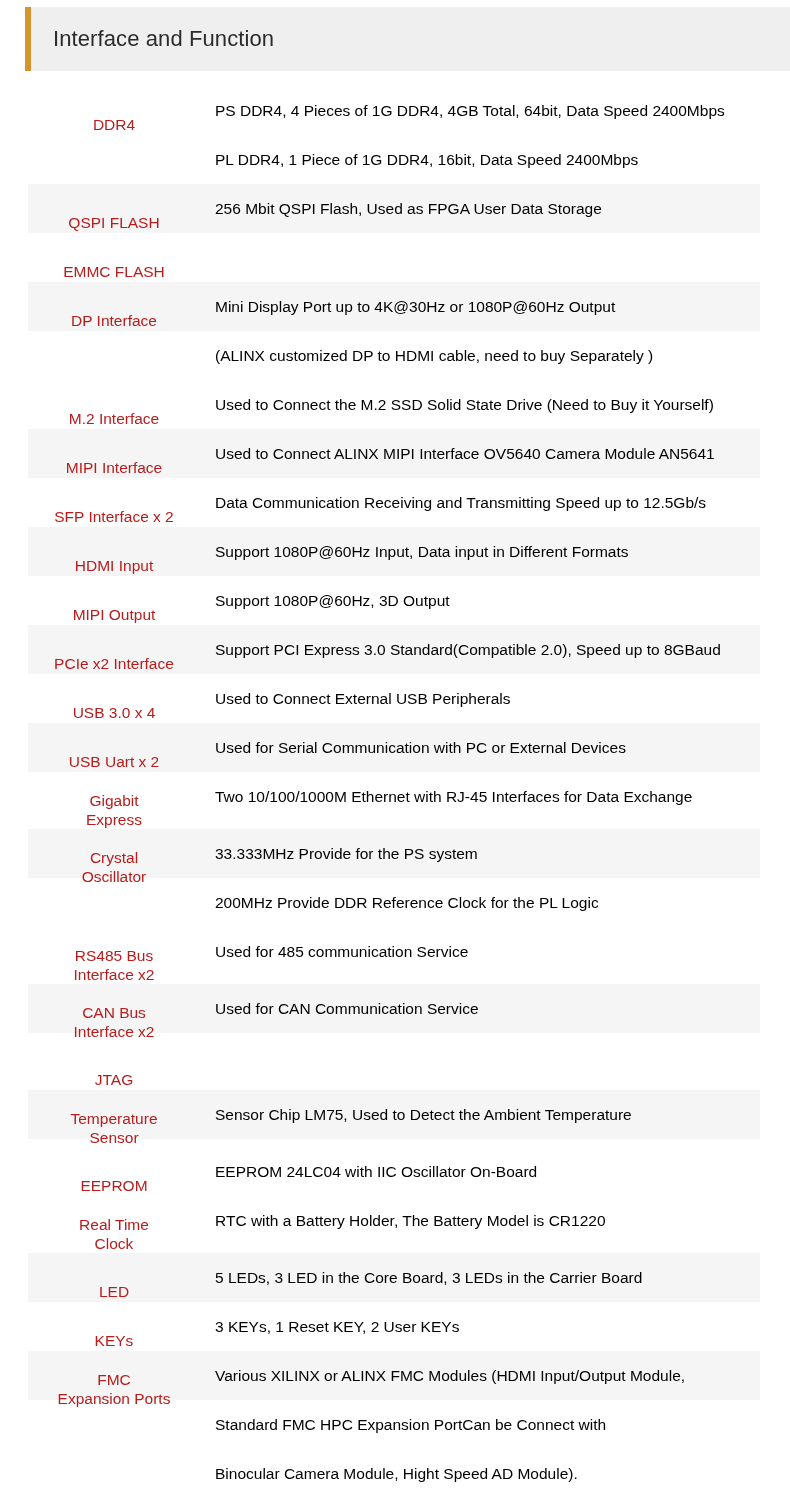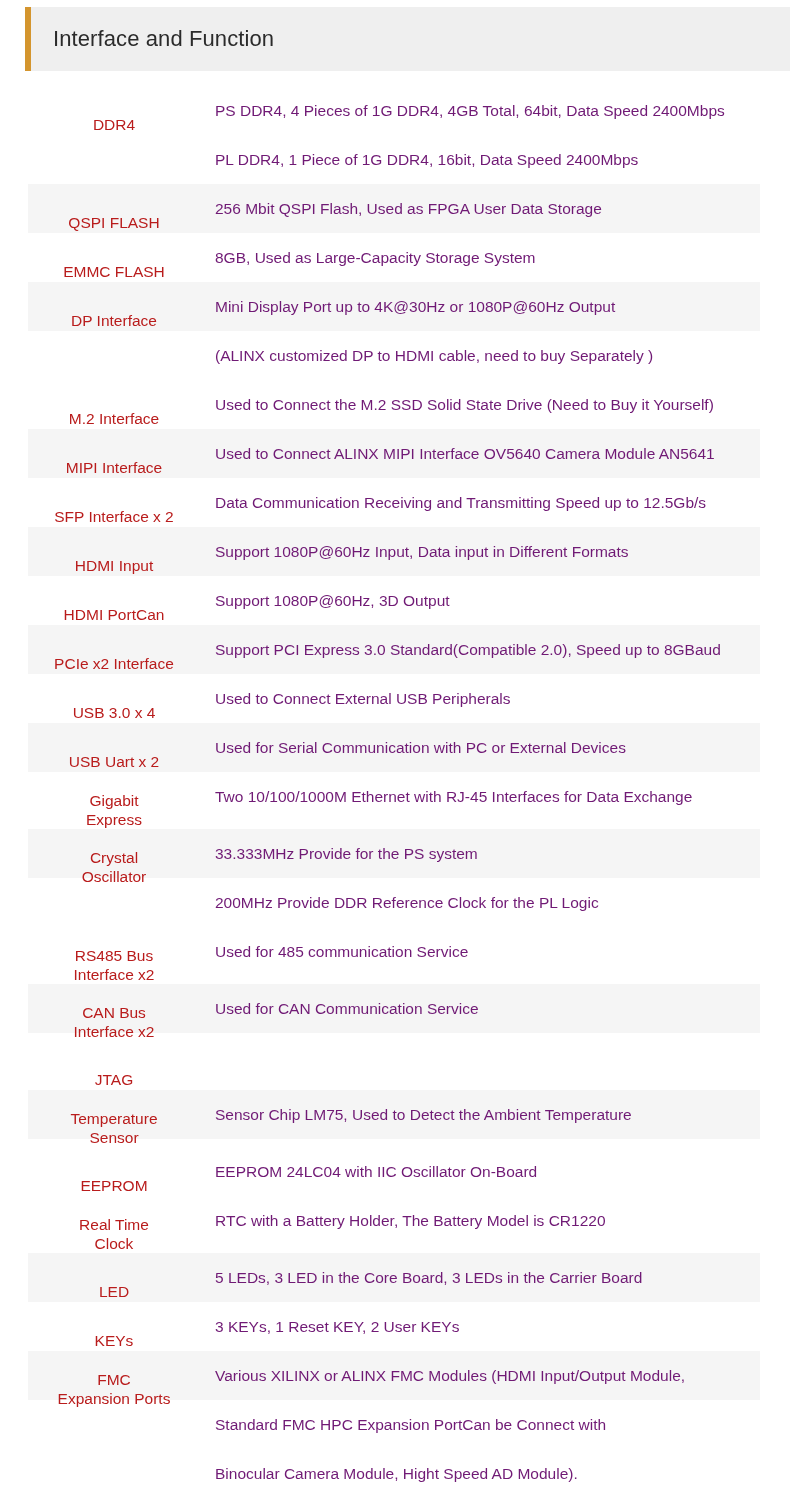--- a/index.html
+++ b/index.html
@@ -104,21 +104,21 @@
     display: block;
   }
 
   .spec-desc {
     position: relative;
     z-index: 1;
     flex: 1;
     box-sizing: border-box;
     padding-left: 15px;
     font-size: 15.5px;
-    color: #701a75;
+    color: #000000;
   }
   .spec-desc .desc-line {
     display: flex;
     align-items: center;
     height: 49px;
     white-space: nowrap;
   }
 </style>
 </head>
 <body>
@@ -148,23 +148,20 @@
         </div>
         <div class="spec-desc">
           <div class="desc-line">256 Mbit QSPI Flash, Used as FPGA User Data Storage</div>
         </div>
       </div>
       <div class="spec-row">
         <div class="stripe"></div>
         <div class="spec-label">
           <span class="lbl-line">EMMC FLASH</span>
         </div>
-        <div class="spec-desc">
-          <div class="desc-line">8GB, Used as Large-Capacity Storage  System</div>
-        </div>
       </div>
       <div class="spec-row alt">
         <div class="stripe" style="background: rgb(245, 245, 245);"></div>
         <div class="spec-label">
           <span class="lbl-line">DP Interface</span>
         </div>
         <div class="spec-desc">
           <div class="desc-line">Mini Display Port up to 4K@30Hz or 1080P@60Hz Output</div>
           <div class="desc-line">(ALINX customized DP to HDMI cable, need to buy Separately )</div>
         </div>
@@ -201,21 +198,21 @@
         <div class="spec-label">
           <span class="lbl-line">HDMI Input</span>
         </div>
         <div class="spec-desc">
           <div class="desc-line">Support 1080P@60Hz  Input, Data input in Different Formats</div>
         </div>
       </div>
       <div class="spec-row">
         <div class="stripe"></div>
         <div class="spec-label">
-          <span class="lbl-line">HDMI PortCan</span>
+          <span class="lbl-line">MIPI Output</span>
         </div>
         <div class="spec-desc">
           <div class="desc-line">Support 1080P@60Hz, 3D Output</div>
         </div>
       </div>
       <div class="spec-row alt">
         <div class="stripe" style="background: rgb(245, 245, 245);"></div>
         <div class="spec-label">
           <span class="lbl-line">PCIe x2 Interface</span>
         </div>

